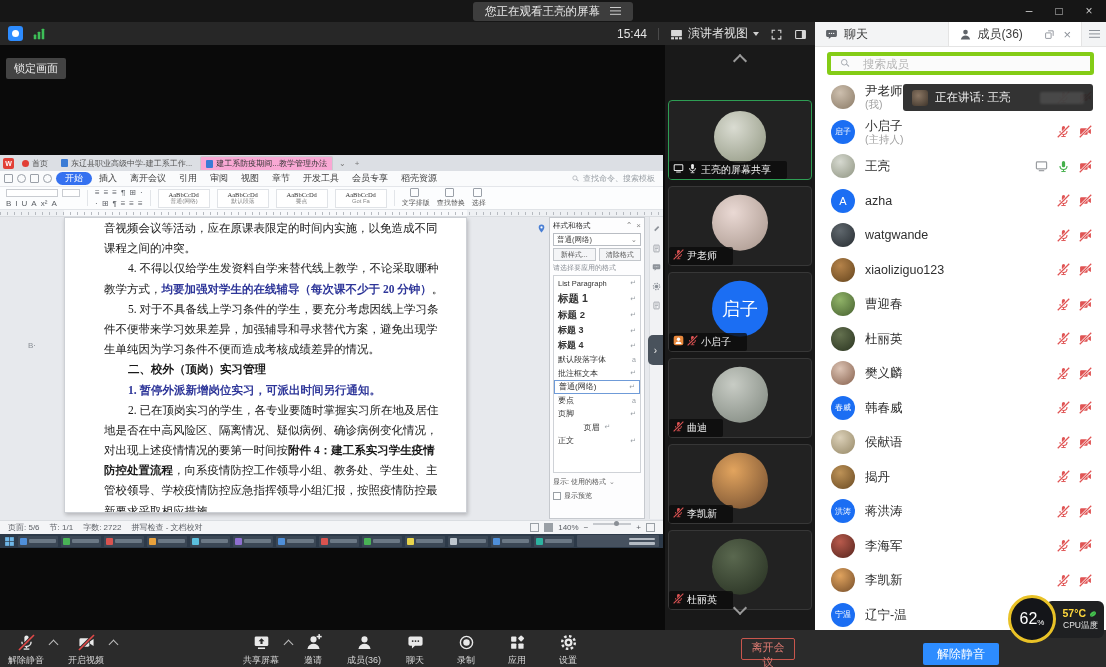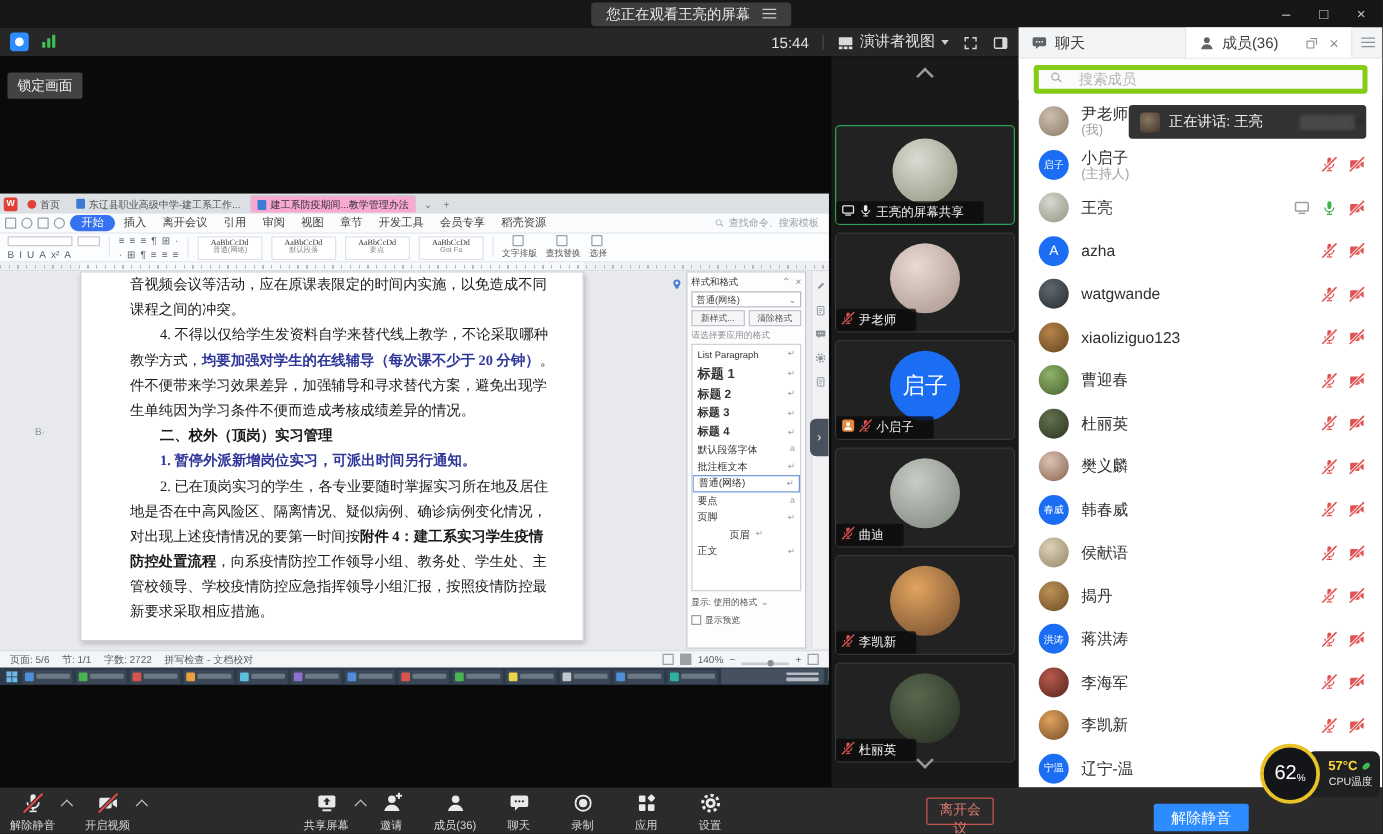--- a/index.html
+++ b/index.html
@@ -108,21 +108,21 @@
   .spfoot{margin-top:4px;font-size:7px;color:#555;display:flex;align-items:center;gap:3px;white-space:nowrap}
   .spchk{width:6px;height:6px;border:1px solid #9aa0a6;background:#fff;display:inline-block}
 
   #rail{position:absolute;left:649px;top:0;width:14px;height:302px;background:#f1f2f4;border-left:1px solid #dbdee2;
         display:flex;flex-direction:column;align-items:center;gap:10px;padding-top:8px;box-sizing:border-box}
   #railhandle{position:absolute;left:648px;top:118px;width:15px;height:30px;background:#49525c;
               border-radius:5px 0 0 5px;color:#e8e8e8;display:flex;align-items:center;justify-content:center;font-size:10px}
 
   #wstatus{height:14px;background:#f4f5f7;border-top:1px solid #dadde1;display:flex;align-items:center;
            padding:0 8px;font-size:8px;color:#5a5e64;gap:10px;box-sizing:border-box}
-  #wstatus .right{margin-left:auto;display:flex;align-items:flex-end;gap:5px}
+  #wstatus .right{margin-left:auto;display:flex;align-items:flex-start;gap:5px}
   .vicon{width:7px;height:7px;border:1px solid #9aa0a6;display:inline-block}
   .vicon.f{background:#9aa0a6}
   .slider{width:38px;height:2px;background:#c6c9ce;position:relative;display:inline-block}
   .slider::after{content:'';position:absolute;left:55%;top:-2px;width:5px;height:5px;border-radius:50%;background:#8a8f96}
 
   #wtaskbar{height:14px;background:#2d3a49;display:flex;align-items:center;gap:3px;padding:0 4px;box-sizing:border-box}
   .titem2{display:flex;align-items:center;gap:2px;width:40px;height:11px;background:rgba(255,255,255,.07);
           border-radius:1px;padding:0 2px;box-sizing:border-box;flex:none}
   .tic{width:7px;height:7px;border-radius:1px;flex:none}
   .tbar{flex:1;height:3.5px;background:#93a0ad;opacity:.55;border-radius:1px}
@@ -351,20 +351,21 @@
           </span>
         </div>
       <div id="wruler"></div>
       <div id="wdoc">
         <div id="page">
           <div id="doclines">
               <div class="dline"><span class="seg ">音视频会议等活动，应在原课表限定的时间内实施，以免造成不同</span></div>
               <div class="dline"><span class="seg ">课程之间的冲突。</span></div>
               <div class="dline ind"><span class="seg ">4. 不得以仅给学生发资料自学来替代线上教学，不论采取哪种</span></div>
               <div class="dline"><span class="seg ">教学方式，</span><span class="seg bb">均要加强对学生的在线辅导（每次课不少于 20 分钟）</span><span class="seg ">。</span></div>
+              <div class="dline ind"><span class="seg ">5. 对于不具备线上学习条件的学生，要充分考虑因线上学习条</span></div>
               <div class="dline"><span class="seg ">件不便带来学习效果差异，加强辅导和寻求替代方案，避免出现学</span></div>
               <div class="dline"><span class="seg ">生单纯因为学习条件不便而造成考核成绩差异的情况。</span></div>
               <div class="dline ind"><span class="seg b">二、校外（顶岗）实习管理</span></div>
               <div class="dline ind"><span class="seg bb">1. 暂停外派新增岗位实习，可派出时间另行通知。</span></div>
               <div class="dline ind"><span class="seg ">2. 已在顶岗实习的学生，各专业要随时掌握实习所在地及居住</span></div>
               <div class="dline"><span class="seg ">地是否在中高风险区、隔离情况、疑似病例、确诊病例变化情况，</span></div>
               <div class="dline"><span class="seg ">对出现上述疫情情况的要第一时间按</span><span class="seg b">附件 4：建工系实习学生疫情</span></div>
               <div class="dline"><span class="seg b">防控处置流程</span><span class="seg ">，向系疫情防控工作领导小组、教务处、学生处、主</span></div>
               <div class="dline"><span class="seg ">管校领导、学校疫情防控应急指挥领导小组汇报，按照疫情防控最</span></div>
               <div class="dline"><span class="seg ">新要求采取相应措施。</span></div>

